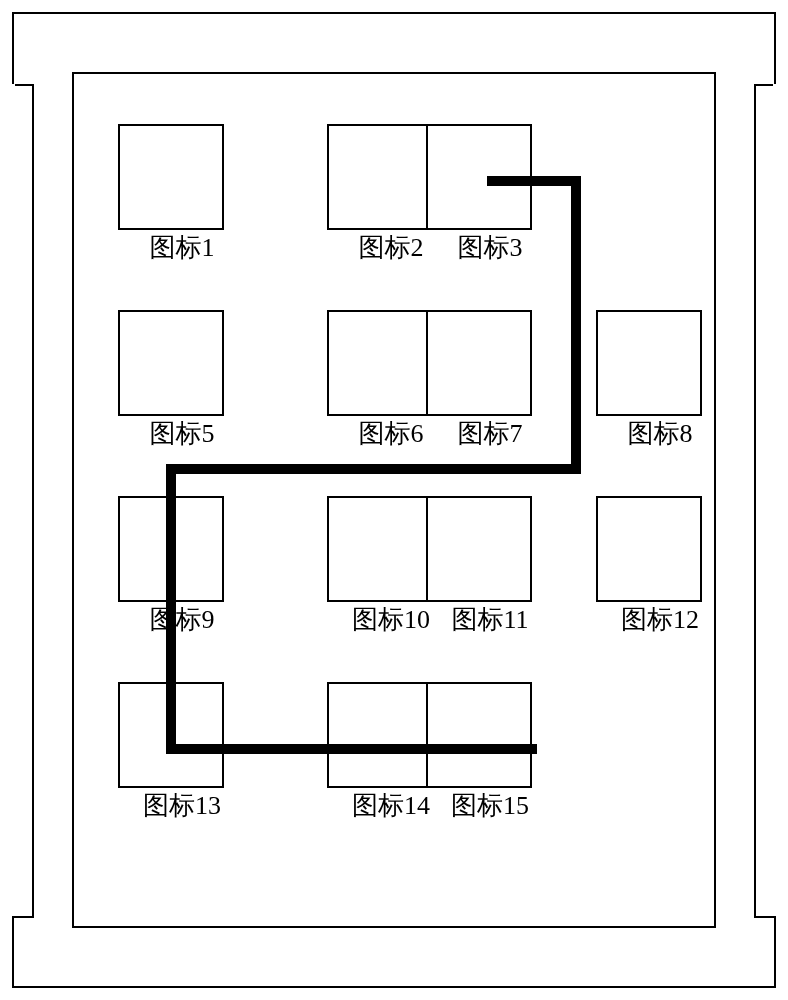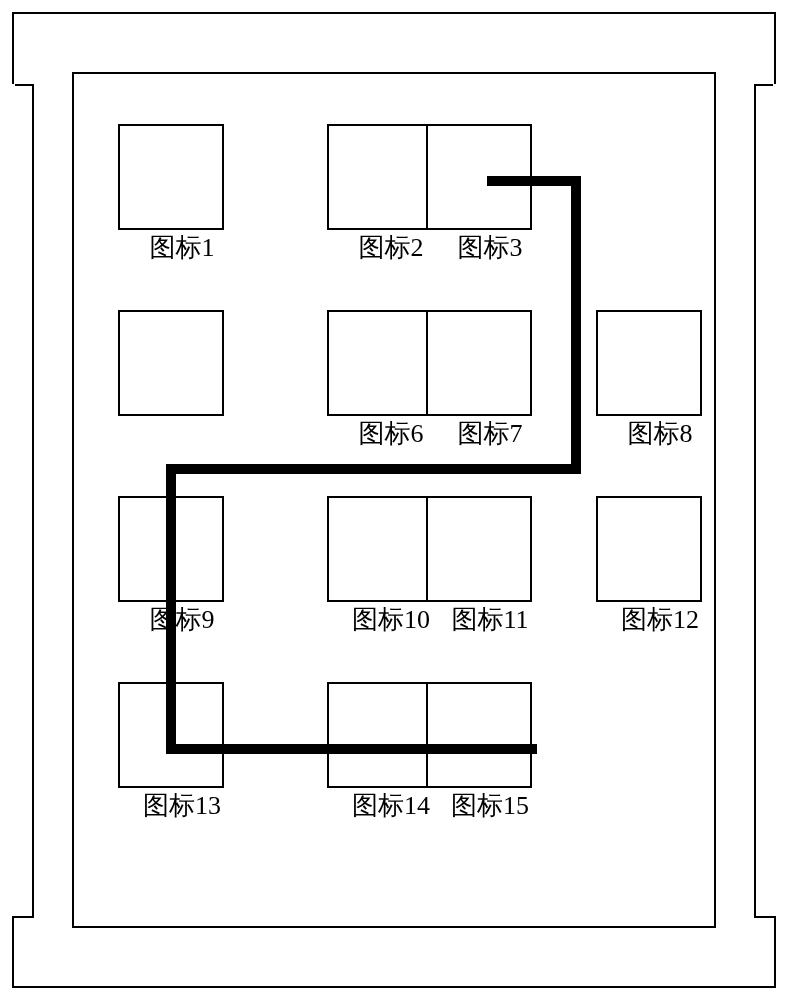--- a/index.html
+++ b/index.html
@@ -103,20 +103,21 @@
       <div class="icon-square"></div>
       <div class="icon-label">图标2</div>
     </div>
     <div class="icon-cell col3 row1">
       <div class="icon-square"></div>
       <div class="icon-label">图标3</div>
     </div>
 
     <div class="icon-cell col1 row2">
       <div class="icon-square"></div>
+      <div class="icon-label">图标5</div>
     </div>
     <div class="icon-cell col2 row2">
       <div class="icon-square"></div>
       <div class="icon-label">图标6</div>
     </div>
     <div class="icon-cell col3 row2">
       <div class="icon-square"></div>
       <div class="icon-label">图标7</div>
     </div>
     <div class="icon-cell col4 row2">

